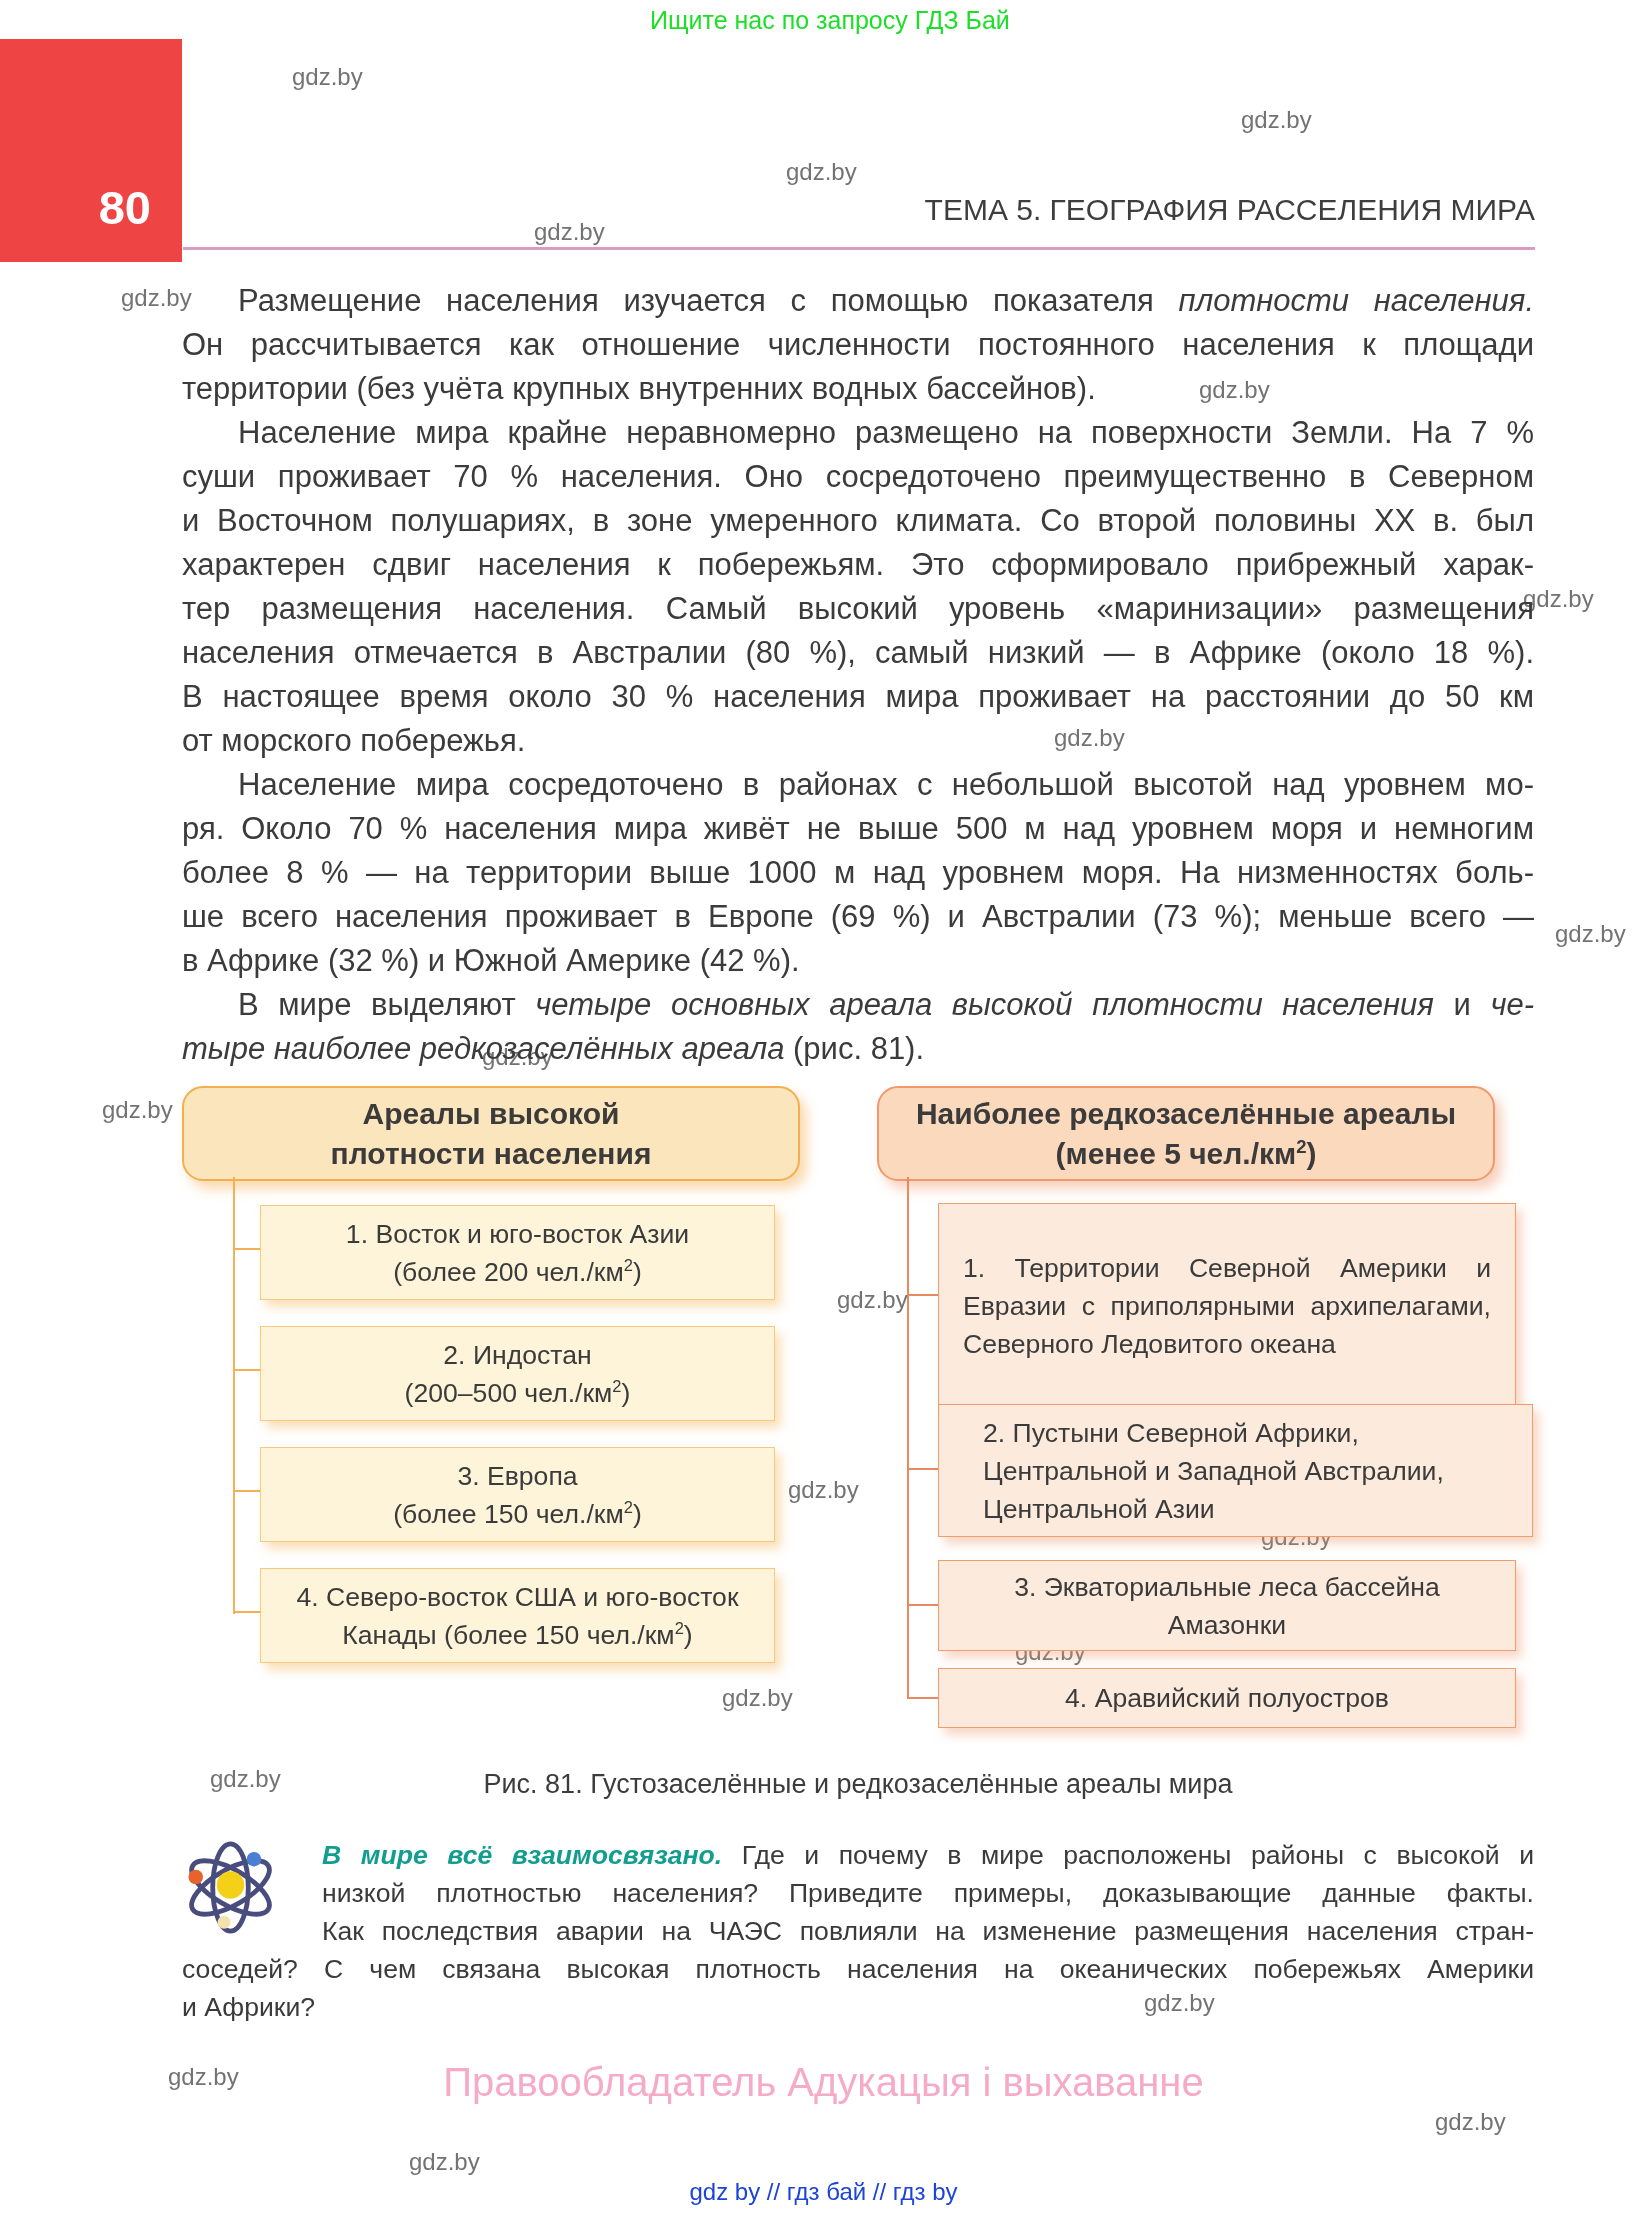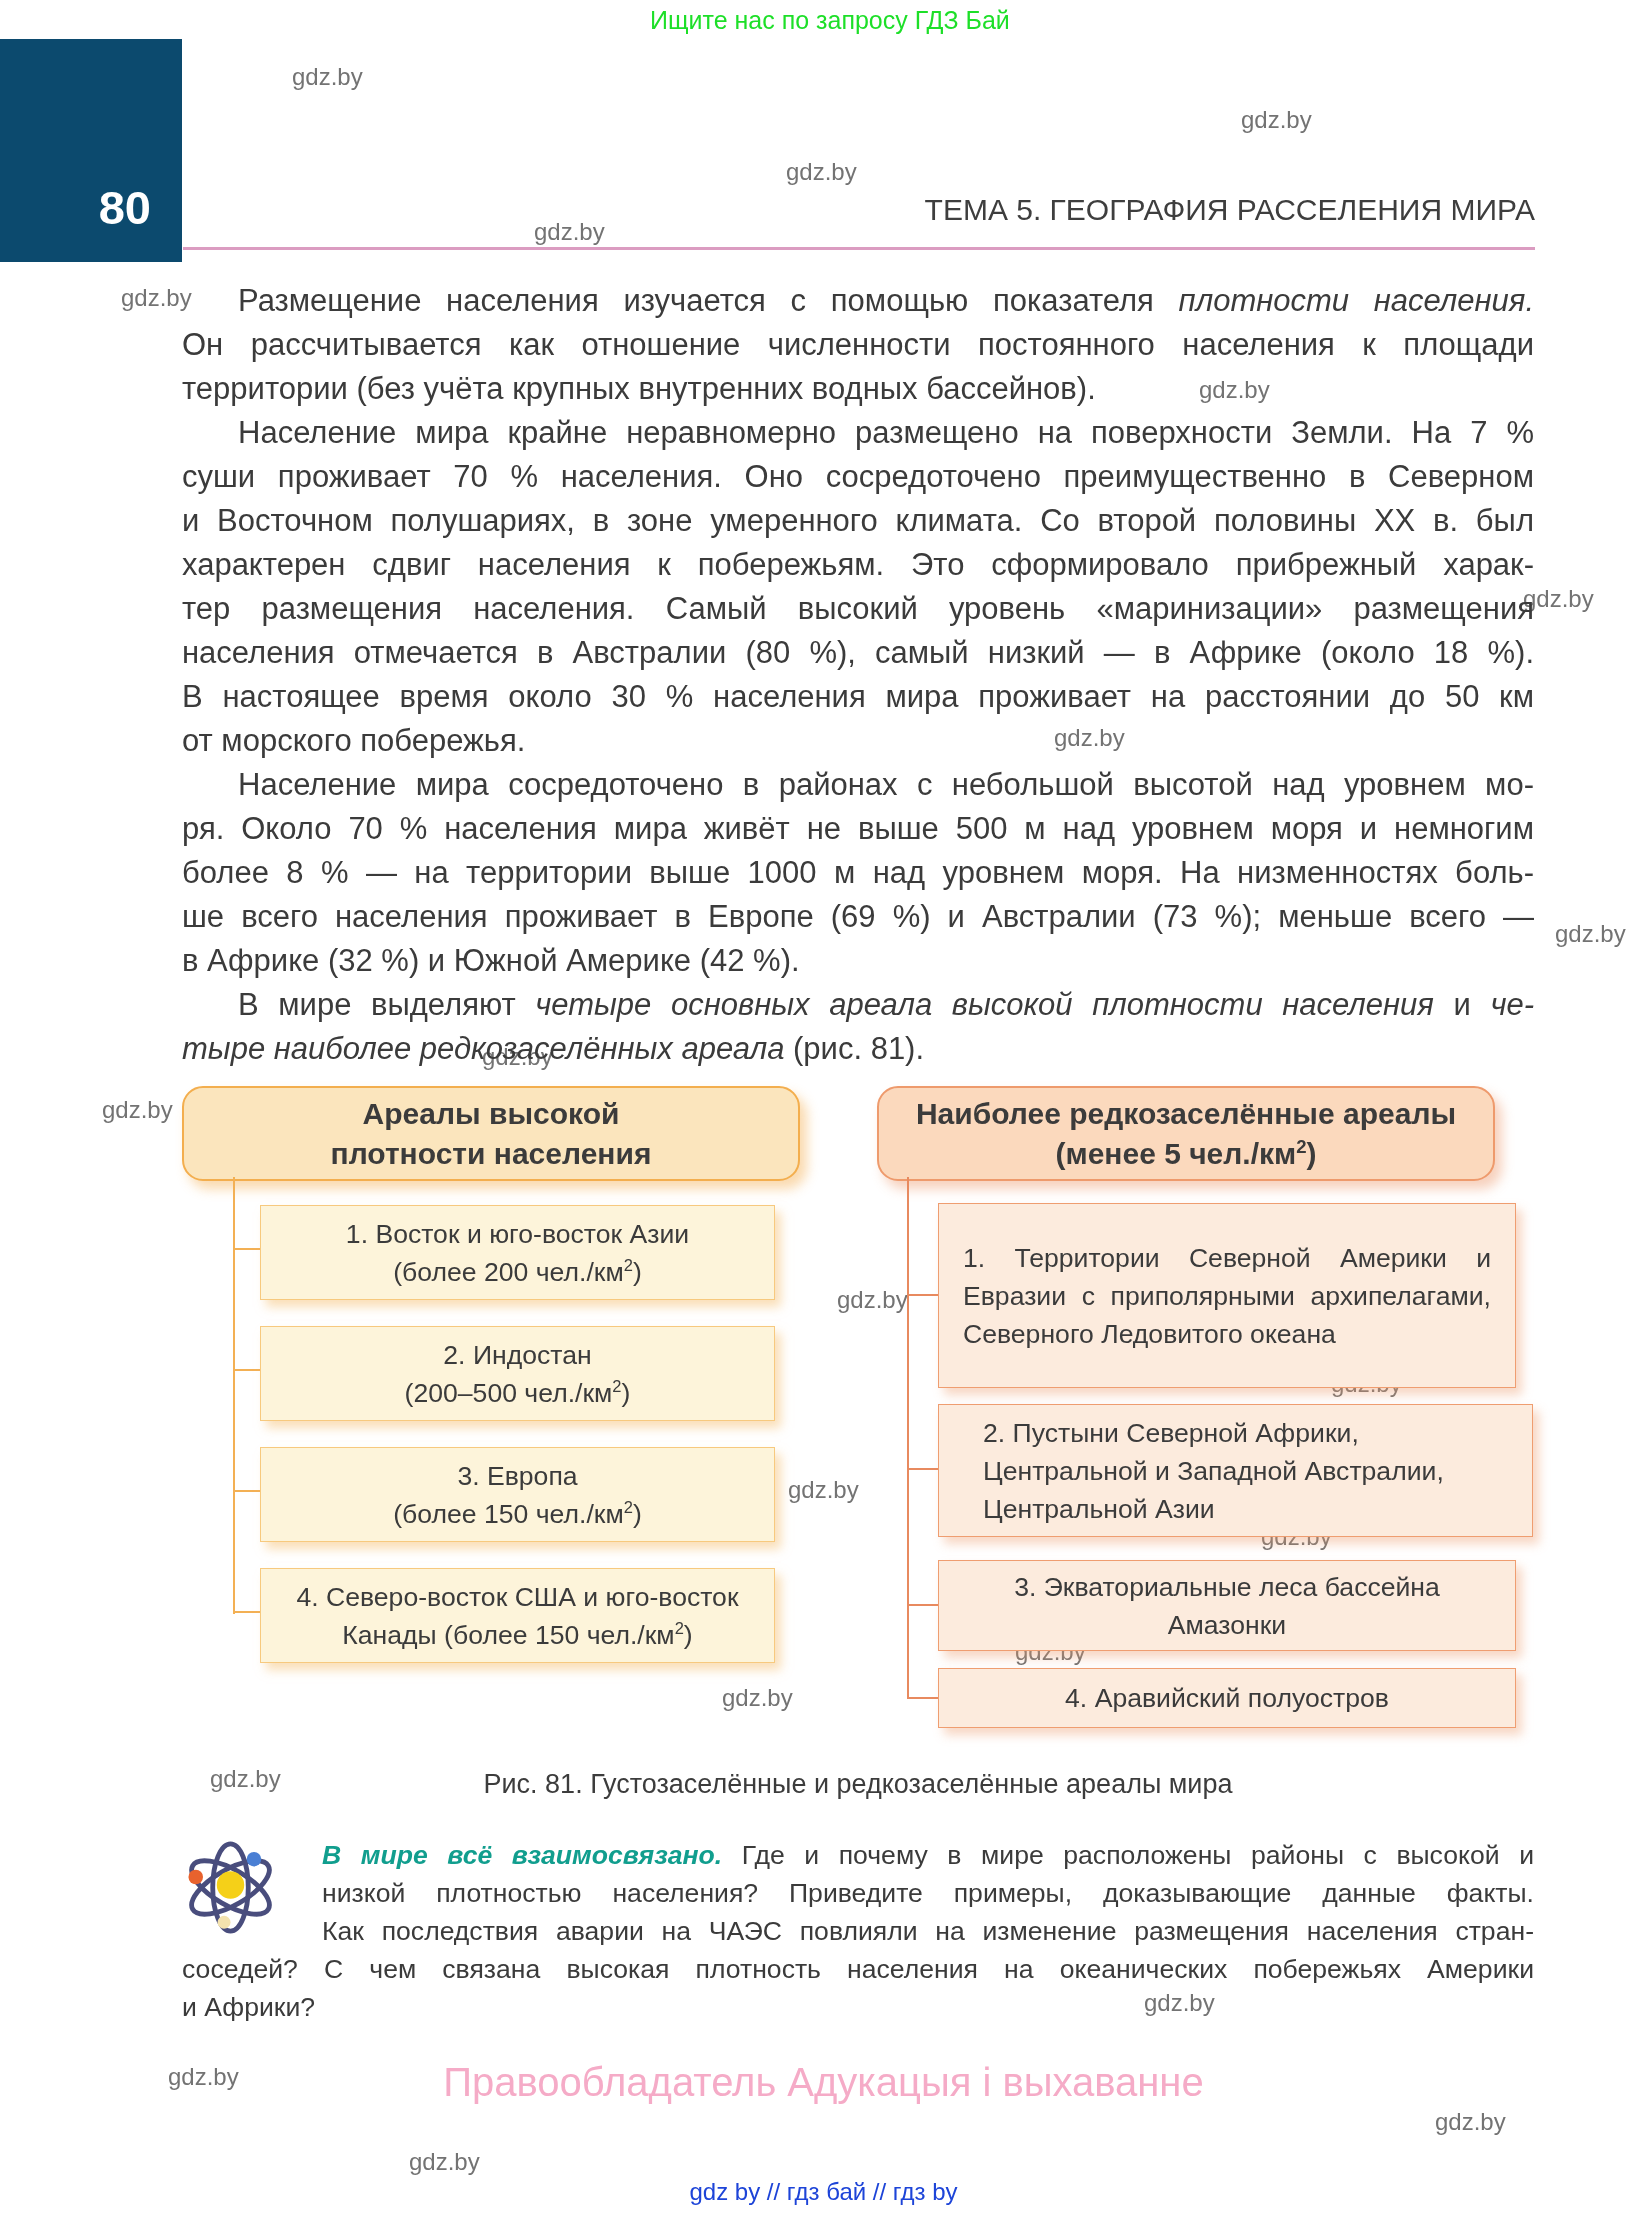--- a/index.html
+++ b/index.html
@@ -1,21 +1,21 @@
 <!DOCTYPE html>
 <html style="font-size:13px"><head>
 <meta charset="utf-8">
 <style>
   html,body{margin:0;padding:0}
   .page{position:relative;width:1647px;height:2216px;background:#ffffff;overflow:hidden;
         font-family:"Liberation Sans",sans-serif;color:#3b3b3b}
   .banner{position:absolute;top:6.4px;left:0;right:0;text-align:center;transform:translateX(6.4px);
           font-size:25px;color:#1ddf28}
   .wm{position:absolute;font-size:24px;color:#737373;white-space:nowrap}
-  .pnbox{position:absolute;left:0;top:39px;width:182px;height:223px;background:#0c4a6e}
+  .pnbox{position:absolute;left:0;top:39px;width:182px;height:223px;background:#ef4444}
   .pn{position:absolute;right:31px;bottom:27px;font-size:47px;font-weight:bold;color:#ffffff}
   .chapter{position:absolute;top:193px;left:0;width:1535px;text-align:right;font-size:30px;color:#3e3e3e}
   .rule{position:absolute;left:183px;top:247px;width:1352px;height:3.2px;background:#db9cc1}
   .bodytext{position:absolute;left:182px;top:279px;width:1352px}
   .bline{height:44px;line-height:44px;font-size:31px}
   .ind{text-indent:56px}
   .jl{text-align:justify;text-align-last:justify}
   .it{font-style:italic}
   .lead{color:#119e8e;font-weight:bold;font-style:italic}
   sup{font-size:62%;line-height:0;vertical-align:super}
@@ -28,21 +28,21 @@
   .rhead{left:877px;top:1086px;width:614px;height:91px;background:#fbd9bd;border:2.4px solid #ee9a6c;
          box-shadow:6.4px 8px 11.3px rgba(238,154,108,.45)}
   .tline{line-height:40px}
   .dbox{position:absolute;display:flex;flex-direction:column;justify-content:center;font-size:26.6px}
   .lbox{left:260px;width:513px;height:93px;background:#fdf4da;border:1.6px solid #f7c97e;
         box-shadow:5.6px 7.3px 9.7px rgba(246,197,126,.55);text-align:center}
   .lbox1{top:1205px}.lbox2{top:1326px}.lbox3{top:1447px}.lbox4{top:1568px}
   .lbline{line-height:38px}
   .rbox{left:938px;width:576px;background:#fcebdd;border:1.6px solid #ef9d70;
         box-shadow:5.6px 7.3px 9.7px rgba(238,154,108,.4)}
-  .rbox1{top:1203px;height:183px;padding:0 24px;width:528px}
+  .rbox1{top:1203px;height:183px;padding:10px 24px;width:528px}
   .rbox2{top:1404px;height:131px;padding-left:44px;width:549px}
   .rbox3{top:1560px;height:89px;text-align:center}
   .rbox4{top:1668px;height:58px;text-align:center}
   .rbline{line-height:38px}
   .m-left{text-align:left}.m-center{text-align:center}
   .conn{position:absolute;background:#f3b054}
   .connR{position:absolute;background:#e88a5f}
   .caption{position:absolute;left:182px;top:1769px;width:1352px;text-align:center;font-size:27px;color:#3c3c3c}
 
   

